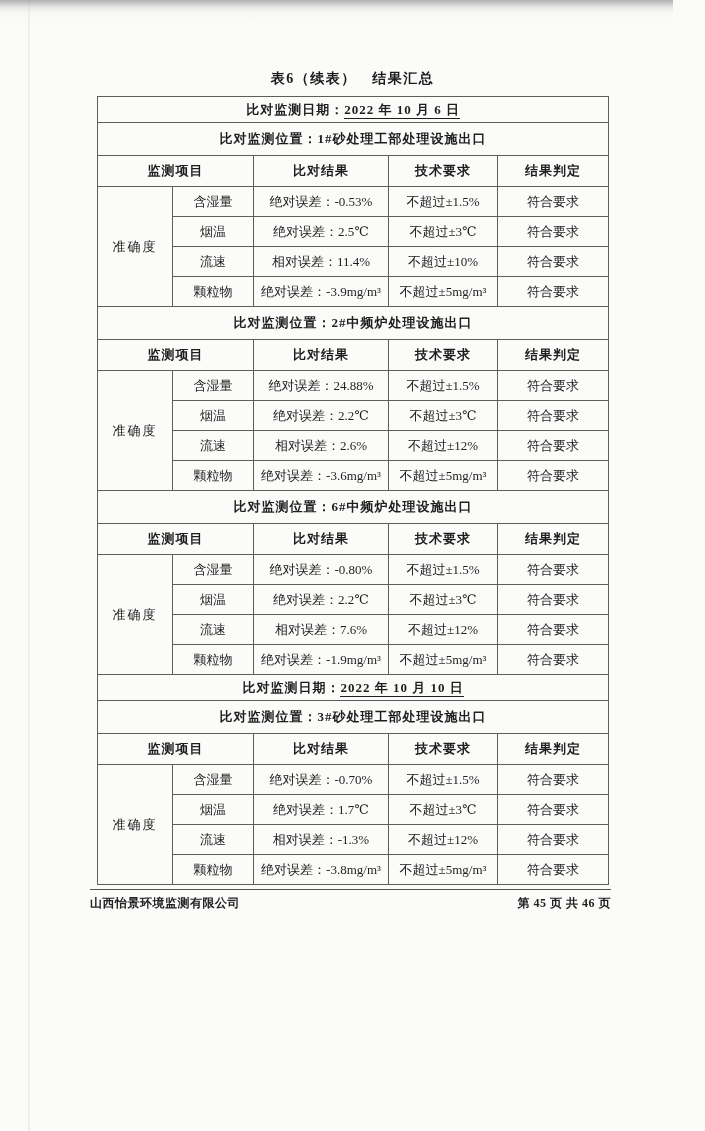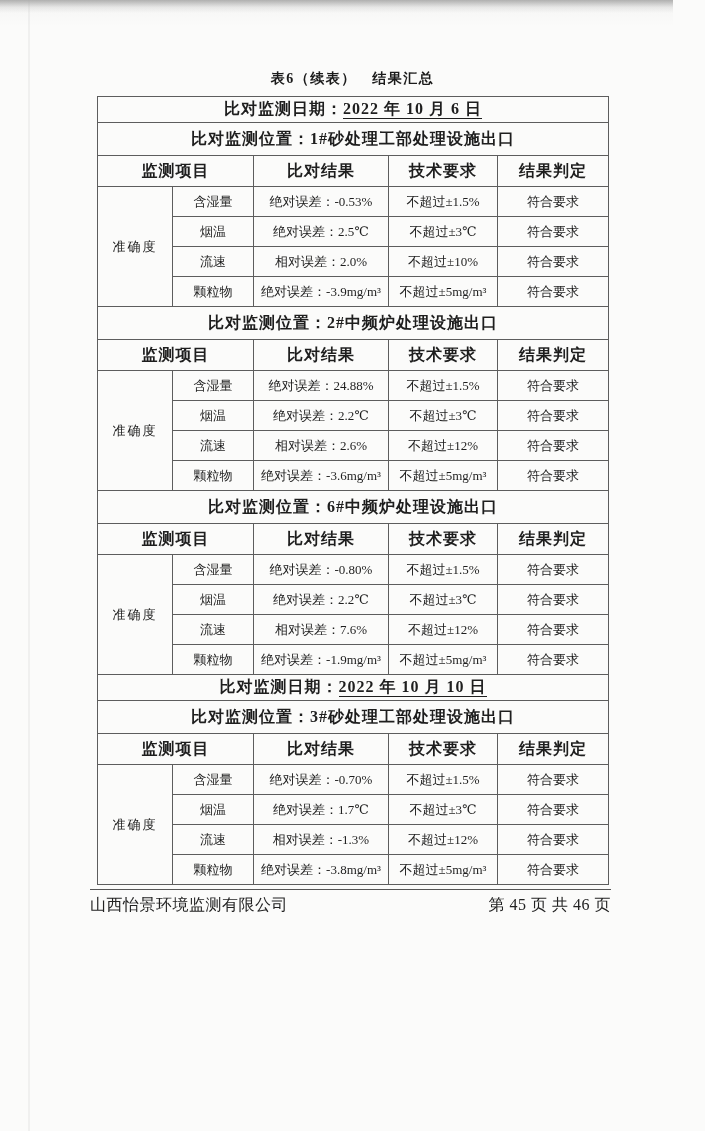--- a/index.html
+++ b/index.html
@@ -35,30 +35,30 @@
   .main td {
     border:1px solid #5d5d5d;
     text-align:center; vertical-align:middle;
     font-size:13px; padding:0 2px; color:#1e1e1e;
   }
   tr.r-date { height:26px; }
   tr.r-pos  { height:33px; }
   tr.r-hdr  { height:31px; }
   tr.r-data { height:30px; }
   tr.r-date td, tr.r-pos td, tr.r-hdr td {
-    font-weight:bold; font-size:16px; letter-spacing:1px;
+    font-weight:bold; font-size:13px; letter-spacing:1px;
   }
   .u { border-bottom:1px solid #1e1e1e; padding-bottom:1px; }
   .grp { letter-spacing:2px; }
   .footer {
     position:absolute; top:889px; left:90px; width:521px;
     border-top:1.5px solid #555;
     padding-top:5px;
     display:flex; justify-content:space-between; align-items:flex-end;
-    font-size:16px; color:#222; letter-spacing:.5px;
+    font-size:12px; color:#222; letter-spacing:.5px;font-weight:bold;
   }
   .red-marks {
     position:absolute; left:681px; top:534px; width:12px;
     display:flex; flex-direction:column; align-items:center; gap:4px;
   }
   .red-marks i { display:block; background:#c0392b; border-radius:1px; }
   .red-marks i.big { width:6px; height:4px; opacity:.75; }
   .red-marks i.sm  { width:3px; height:4px; opacity:.45; }
   .red-marks i.dot { width:2px; height:2px; opacity:.40; }
 </style>
@@ -102,21 +102,21 @@
         <td>符合要求</td>
       </tr>
       <tr class="r-data">
         <td>烟温</td>
         <td>绝对误差：2.5℃</td>
         <td>不超过±3℃</td>
         <td>符合要求</td>
       </tr>
       <tr class="r-data">
         <td>流速</td>
-        <td>相对误差：2.0%</td>
+        <td>相对误差：11.4%</td>
         <td>不超过±10%</td>
         <td>符合要求</td>
       </tr>
       <tr class="r-data">
         <td>颗粒物</td>
         <td>绝对误差：-3.9mg/m³</td>
         <td>不超过±5mg/m³</td>
         <td>符合要求</td>
       </tr>
 

